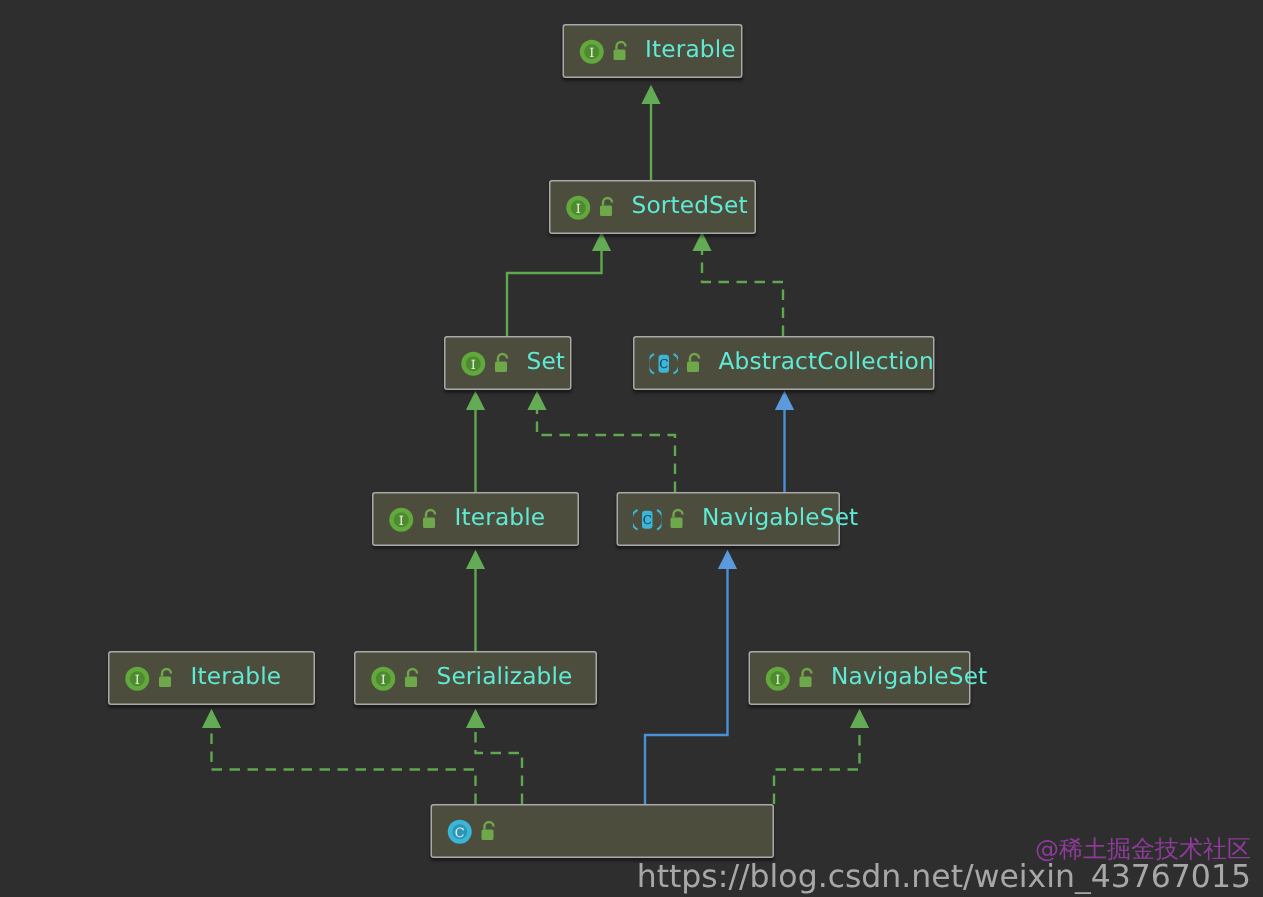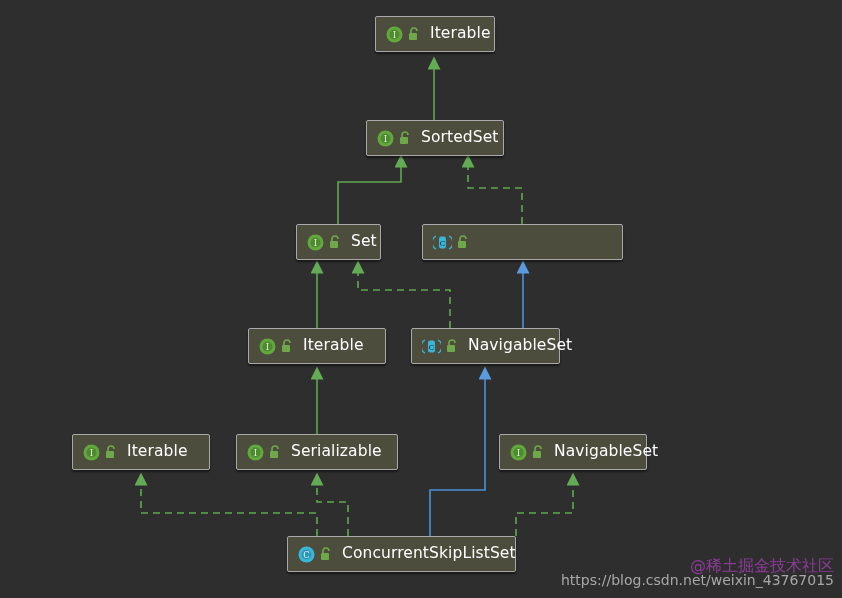--- a/index.html
+++ b/index.html
@@ -18,37 +18,37 @@
     background:#4d4d3e;
     border:1px solid #a9a9a9;
     border-radius:2px;
     padding:0 13px 0 10px;
     height:36px;
     box-shadow:0 2px 2px rgba(0,0,0,.45);
     white-space:nowrap;
   }
   .node .glyphs{display:flex;align-items:center;gap:4px;margin-right:9px;}
   .node .label{
-    color:#ffffff;
+    color:#5eead4;
     font-size:15.5px;
     letter-spacing:.1px;
     line-height:1;
   }
   .ico{display:block;}
 
   .watermark{
     position:absolute;
     color:#bdbdbd;
     opacity:.72;
     font-size:14.5px;
     white-space:nowrap;
     pointer-events:none;
   }
   .wm-cn{ right:8px; top:556px; font-size:16px; opacity:.55; color:#d946ef;}
-  .wm-url{ right:8px; top:572px; font-size:14px; opacity:.85;}
+  .wm-url{ right:8px; top:572px; font-size:21px; opacity:.85;}
 </style>
 </head>
 <body>
 
 <div id="canvas">
 
   <svg id="edges" viewBox="0 0 842 598" xmlns="http://www.w3.org/2000/svg">
     <defs>
       <marker id="ah-green" markerWidth="14" markerHeight="13" refX="1.5" refY="6.5" orient="auto" markerUnits="userSpaceOnUse">
         <path d="M0,0 L13,6.5 L0,13 Z" fill="#63ab54"></path>
@@ -135,20 +135,21 @@
         <path d="M3,2 A6,7 0 0 0 3,15" fill="none" stroke="#3ab6d8" stroke-width="1.3"></path>
         <path d="M16,2 A6,7 0 0 1 16,15" fill="none" stroke="#3ab6d8" stroke-width="1.3"></path>
         <rect x="6" y="2.5" width="7" height="12" rx="2.2" fill="#3ab6d8"></rect>
         <text x="9.5" y="11.5" font-size="8" font-family="DejaVu Serif, serif" fill="#14384a" text-anchor="middle">C</text>
       </svg>
       <svg class="ico" width="14" height="15" viewBox="0 0 14 15">
         <path d="M4,6 L4,4 A3,3 0 0 1 10,4" fill="none" stroke="#6ea84a" stroke-width="1.6"></path>
         <rect x="2" y="6" width="8" height="7" rx="1" fill="#6ea84a"></rect>
       </svg>
     </span>
+    <span class="label">AbstractCollection</span>
   </div>
 
   <div class="node" style="left:248px;top:328px;width:138px;">
     <span class="glyphs">
       <svg class="ico" width="17" height="17" viewBox="0 0 17 17">
         <circle cx="8.5" cy="8.5" r="8" fill="#62a83c"></circle>
         <circle cx="8.5" cy="8.5" r="5" fill="#4e8a30"></circle>
         <text x="8.5" y="12" font-size="8.5" font-family="DejaVu Serif, serif" fill="#e6f2dd" text-anchor="middle">I</text>
       </svg>
       <svg class="ico" width="14" height="15" viewBox="0 0 14 15">
@@ -225,19 +226,18 @@
       <svg class="ico" width="17" height="17" viewBox="0 0 17 17">
         <circle cx="8.5" cy="8.5" r="8" fill="#3ab6d8"></circle>
         <circle cx="8.5" cy="8.5" r="5" fill="#2e95b4"></circle>
         <text x="8.5" y="12" font-size="8.5" font-family="DejaVu Serif, serif" fill="#dff3fa" text-anchor="middle">C</text>
       </svg>
       <svg class="ico" width="14" height="15" viewBox="0 0 14 15">
         <path d="M4,6 L4,4 A3,3 0 0 1 10,4" fill="none" stroke="#6ea84a" stroke-width="1.6"></path>
         <rect x="2" y="6" width="8" height="7" rx="1" fill="#6ea84a"></rect>
       </svg>
     </span>
-    <span class="label">ConcurrentSkipListSet</span>
   </div>
 
   <div class="watermark wm-cn">@稀土掘金技术社区</div>
   <div class="watermark wm-url">https://blog.csdn.net/weixin_43767015</div>
 
 </div>
 
 </body></html>

